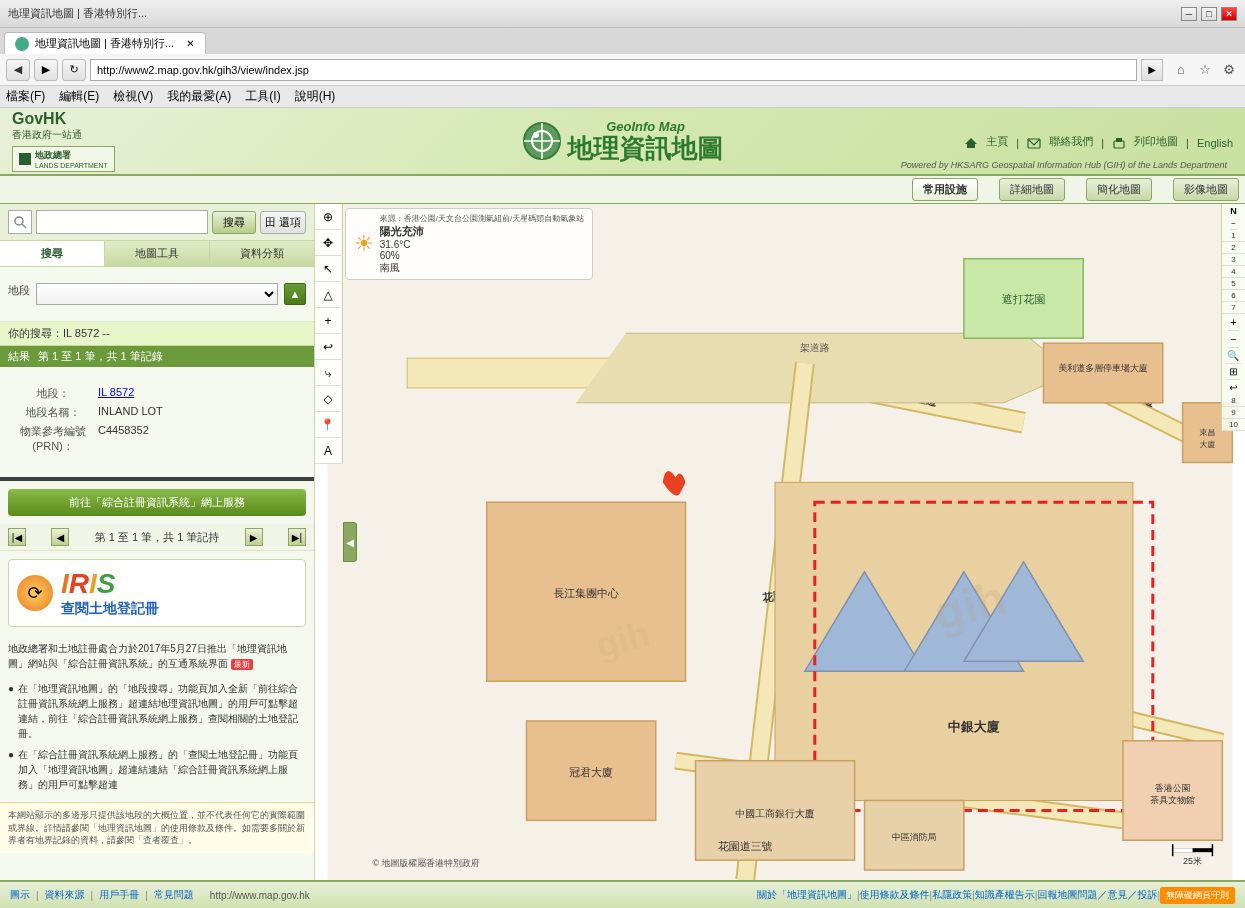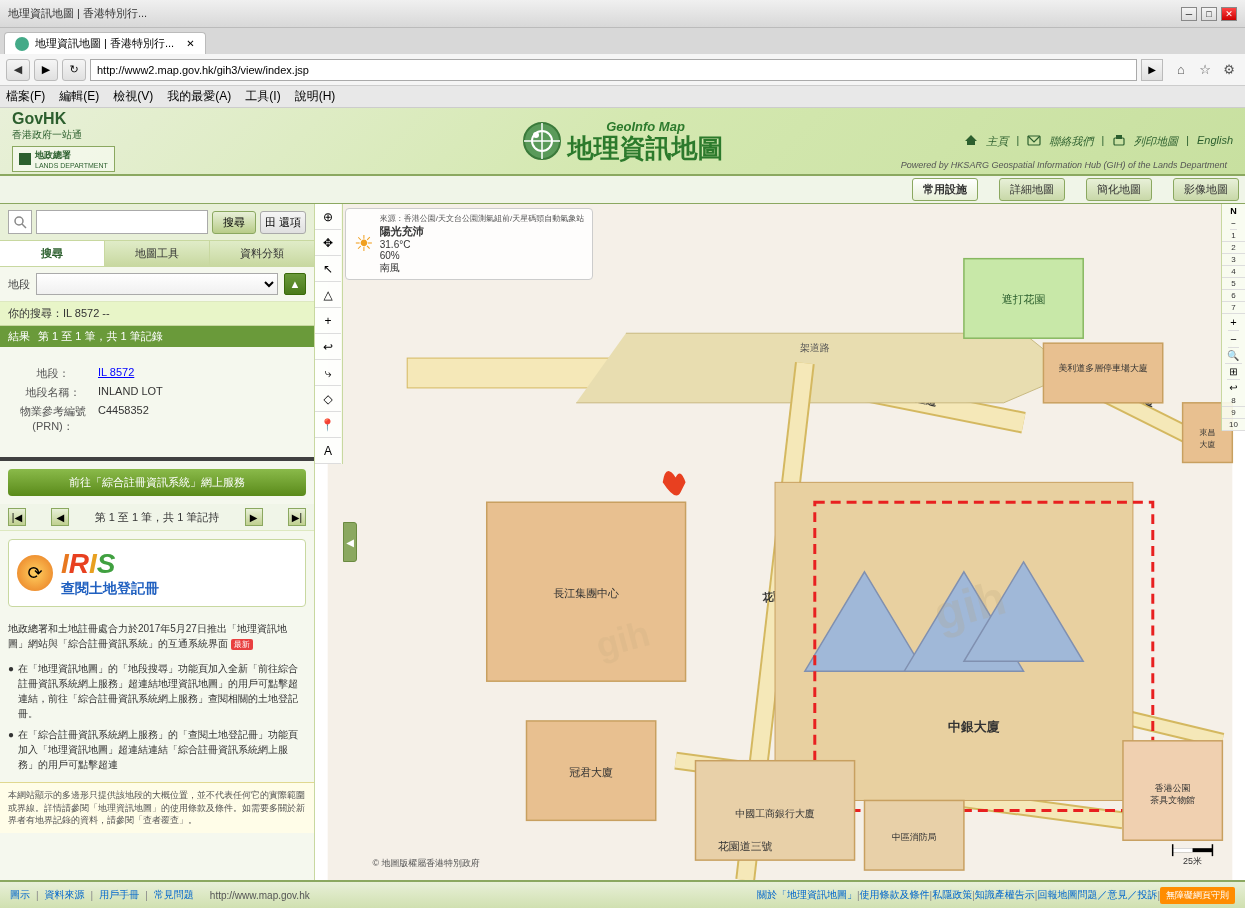--- a/index.html
+++ b/index.html
@@ -27,21 +27,21 @@
 
     
     .page-wrapper { display: flex; flex-direction: column; height: calc(908px - 108px); }
 
     
     .site-header { background: linear-gradient(135deg, #e8f0d8 0%, #d4e8b0 50%, #c8e0a0 100%); height: 68px; display: flex; align-items: center; padding: 0 12px; position: relative; border-bottom: 2px solid #8ba860; }
     .govhk-text { font-size: 16px; font-weight: bold; color: #2c5f2e; font-family: Arial, sans-serif; }
     .govhk-sub { font-size: 10px; color: #2c5f2e; }
     .lands-dept { display: flex; align-items: center; gap: 4px; margin-top: 4px; border: 1px solid #8ba860; padding: 2px 6px; background: rgba(255,255,255,0.5); }
     .center-logo { position: absolute; left: 50%; transform: translateX(-50%); text-align: center; }
-    .header-nav { margin-left: auto; display: flex; align-items: flex-start; gap: 8px; font-size: 11px; color: #2c5f2e; font-style: italic; }
+    .header-nav { margin-left: auto; display: flex; align-items: flex-end; gap: 8px; font-size: 11px; color: #2c5f2e; }
     .header-nav a { color: #2c5f2e; text-decoration: none; }
     .header-powered { position: absolute; bottom: 4px; right: 18px; font-size: 9px; color: #555; font-style: italic; }
 
     
     .nav-tabs-bar { background: #f0f5e8; height: 28px; display: flex; align-items: center; padding: 0 6px; gap: 6px; border-bottom: 1px solid #8ba860; }
     .map-type-btn { padding: 3px 10px; font-size: 11px; background: linear-gradient(to bottom, #e8f0d8, #c8d8a8); border: 1px solid #8ba860; border-radius: 3px; cursor: pointer; color: #333; }
     .map-type-btn.active { background: linear-gradient(to bottom, #fff, #e8f0d8); font-weight: bold; }
 
     
     .main-content { display: flex; flex: 1; overflow: hidden; }
@@ -53,21 +53,21 @@
     .search-icon-box { width: 24px; height: 24px; background: #fff; border: 1px solid #aaa; display: flex; align-items: center; justify-content: center; font-size: 13px; }
     .search-input { flex: 1; height: 24px; border: 1px solid #aaa; padding: 0 4px; font-size: 11px; }
     .search-btn { padding: 3px 10px; background: linear-gradient(to bottom, #e8f0d8, #b8cc88); border: 1px solid #8ba860; font-size: 11px; cursor: pointer; border-radius: 3px; }
     .reset-btn { padding: 3px 4px; background: linear-gradient(to bottom, #f5f5f5, #e0e0e0); border: 1px solid #aaa; font-size: 11px; cursor: pointer; border-radius: 3px; }
 
     .sub-tabs { display: flex; border-bottom: 1px solid #c8d8a0; }
     .sub-tab { flex: 1; text-align: center; padding: 5px 0; font-size: 11px; background: linear-gradient(to bottom, #e0ecc8, #c8d8a0); cursor: pointer; border-right: 1px solid #c8d8a0; color: #333; }
     .sub-tab:last-child { border-right: none; }
     .sub-tab.active { background: #fff; font-weight: bold; color: #2c5f2e; }
 
-    .search-field-row { display: flex; align-items: center; padding: 6px 8px; gap: 6px; border-bottom: 1px solid #dde8c0; }
+    .search-field-row { display: flex; align-items: flex-start; padding: 16px 8px; gap: 6px; border-bottom: 1px solid #dde8c0; }
     .field-label { font-size: 11px; color: #444; }
     .field-select { flex: 1; height: 22px; border: 1px solid #aaa; font-size: 11px; background: linear-gradient(to bottom, #fff, #f0f0f0); }
     .field-arrow { width: 22px; height: 22px; background: linear-gradient(to bottom, #6a9a3a, #4a7a1a); border: 1px solid #3a6a0a; color: white; display: flex; align-items: center; justify-content: center; font-size: 11px; border-radius: 2px; cursor: pointer; }
 
     .result-header { background: #6a9a3a; color: white; padding: 3px 8px; font-size: 11px; display: flex; gap: 8px; }
 
     .result-info { padding: 19px 8px; border-bottom: 4px solid #404040; text-align: center; }
     .result-row { display: flex; margin-bottom: 4px; }
     .result-key { font-size: 11px; color: #555; width: 90px; flex-shrink: 0; }
     .result-val { font-size: 11px; color: #00f; text-decoration: underline; cursor: pointer; }

